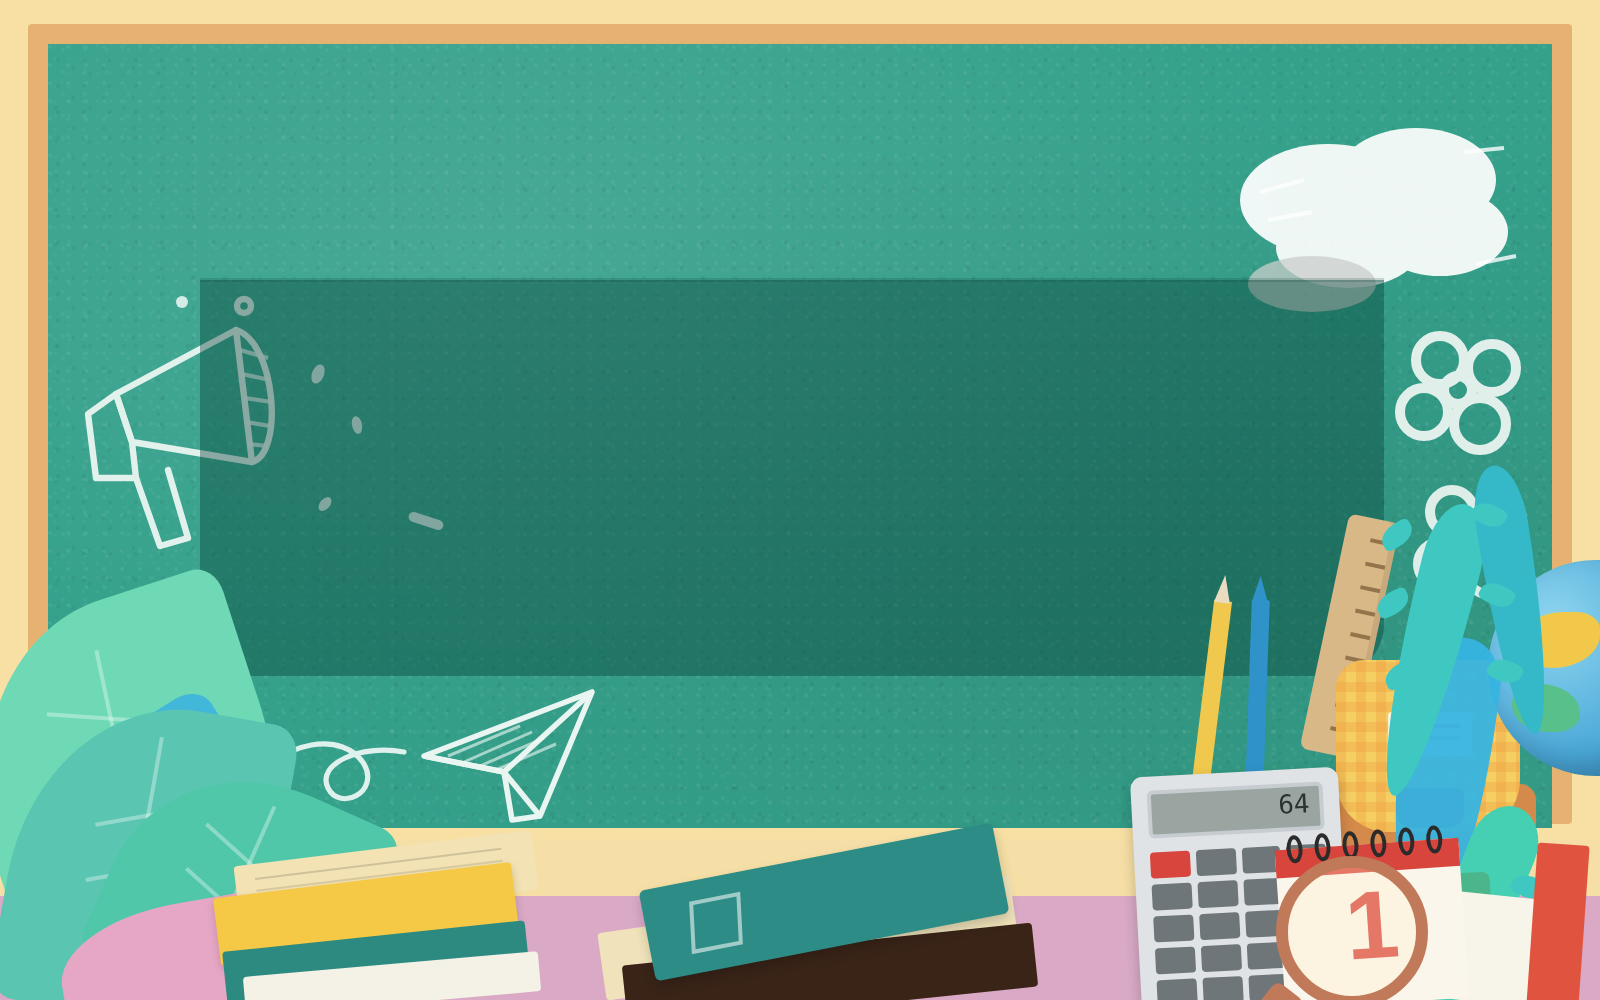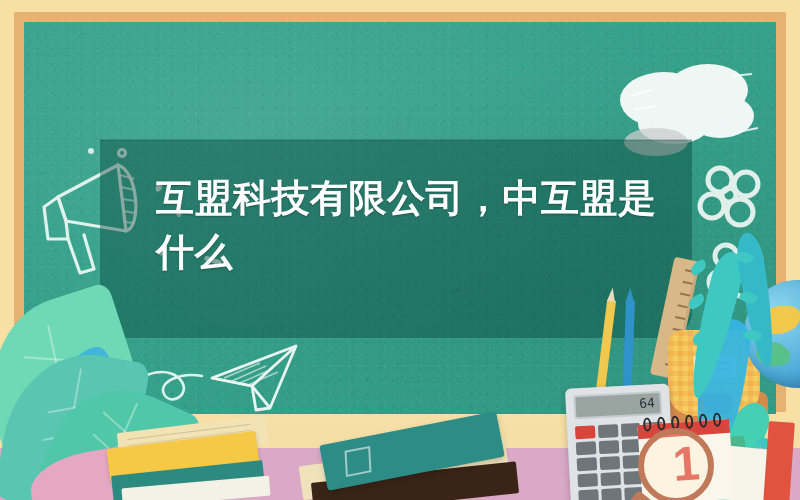--- a/index.html
+++ b/index.html
@@ -590,21 +590,20 @@
     <g stroke="#f2faf7" stroke-width="1.5" opacity="0.6">
       <line x1="104" y1="40" x2="140" y2="25"></line>
       <line x1="112" y1="43" x2="146" y2="28"></line>
       <line x1="120" y1="45" x2="152" y2="31"></line>
       <line x1="128" y1="47" x2="158" y2="34"></line>
     </g>
   </svg>
 
   <div class="overlay-card"></div>
 
-  <div class="headline">互盟科技有限公司，中互盟是什么</div>
 
   <div class="ruler">
     <div class="tick" style="top:10px;"></div>
     <div class="tick" style="top:22px;"></div>
     <div class="tick" style="top:34px;"></div>
     <div class="tick" style="top:46px;"></div>
     <div class="tick" style="top:58px;"></div>
     <div class="tick" style="top:70px;"></div>
     <div class="tick" style="top:82px;"></div>
     <div class="tick" style="top:94px;"></div>

